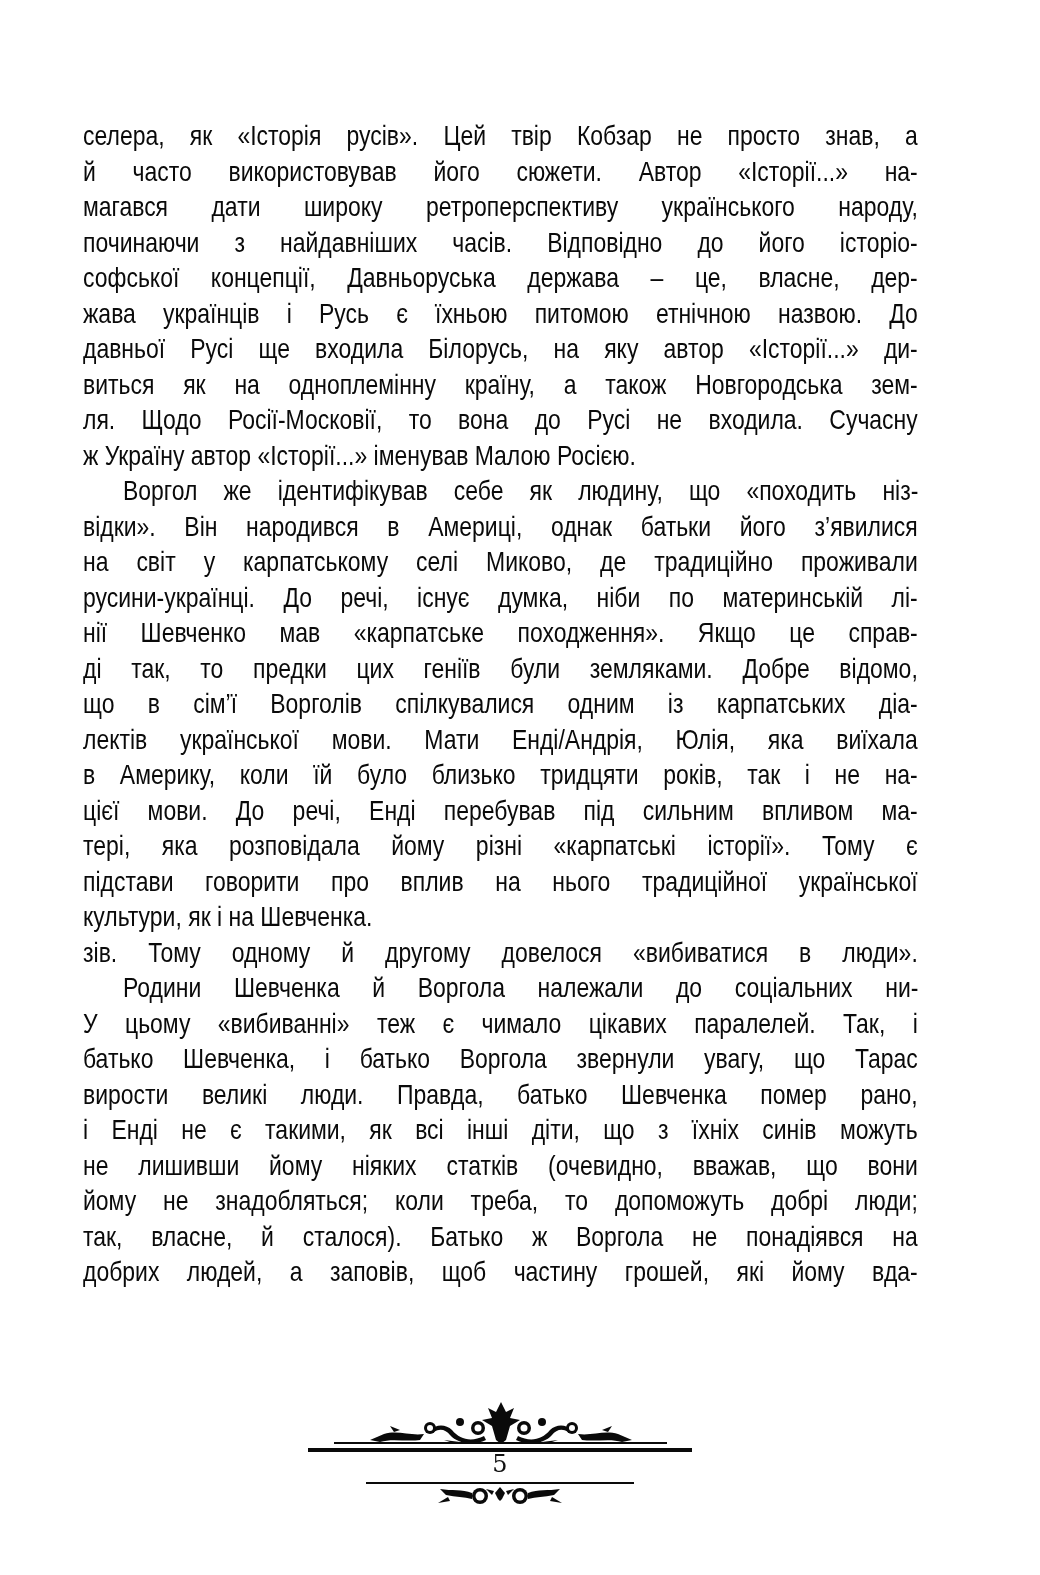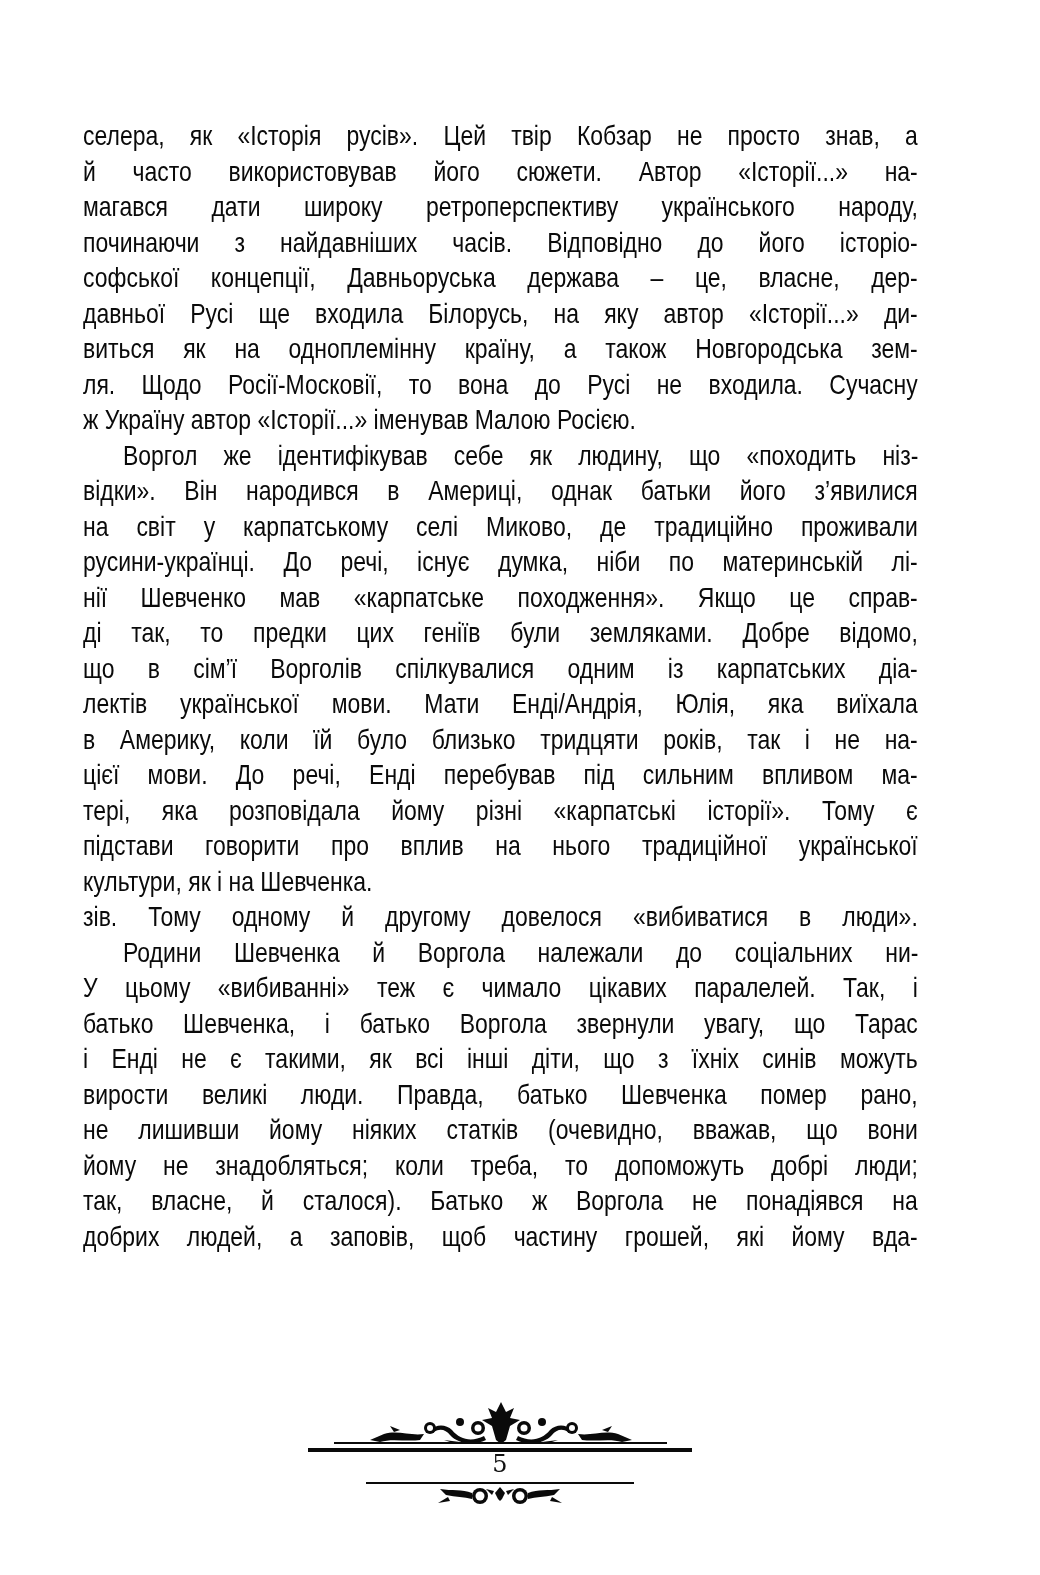--- a/index.html
+++ b/index.html
@@ -54,20 +54,23 @@
       <div class="line">
         <span class="line-inner">магався дати широку ретроперспективу українського народу,</span>
       </div>
       <div class="line">
         <span class="line-inner">починаючи з найдавніших часів. Відповідно до його історіо-</span>
       </div>
       <div class="line">
         <span class="line-inner">софської концепції, Давньоруська держава – це, власне, дер-</span>
       </div>
       <div class="line">
+        <span class="line-inner">жава українців і Русь є їхньою питомою етнічною назвою. До</span>
+      </div>
+      <div class="line">
         <span class="line-inner">давньої Русі ще входила Білорусь, на яку автор «Історії...» ди-</span>
       </div>
       <div class="line">
         <span class="line-inner">виться як на одноплемінну країну, а також Новгородська зем-</span>
       </div>
       <div class="line">
         <span class="line-inner">ля. Щодо Росії-Московії, то вона до Русі не входила. Сучасну</span>
       </div>
       <div class="line last">
         <span class="line-inner">ж Україну автор «Історії...» іменував Малою Росією.</span>
@@ -117,24 +120,24 @@
       <div class="line indent">
         <span class="line-inner">Родини Шевченка й Воргола належали до соціальних ни-</span>
       </div>
       <div class="line">
         <span class="line-inner">У цьому «вибиванні» теж є чимало цікавих паралелей. Так, і</span>
       </div>
       <div class="line">
         <span class="line-inner">батько Шевченка, і батько Воргола звернули увагу, що Тарас</span>
       </div>
       <div class="line">
+        <span class="line-inner">вирости великі люди. Правда, батько Шевченка помер рано,</span>
+      </div>
+      <div class="line">
         <span class="line-inner">і Енді не є такими, як всі інші діти, що з їхніх синів можуть</span>
-      </div>
-      <div class="line">
-        <span class="line-inner">вирости великі люди. Правда, батько Шевченка помер рано,</span>
       </div>
       <div class="line">
         <span class="line-inner">не лишивши йому ніяких статків (очевидно, вважав, що вони</span>
       </div>
       <div class="line">
         <span class="line-inner">йому не знадобляться; коли треба, то допоможуть добрі люди;</span>
       </div>
       <div class="line">
         <span class="line-inner">так, власне, й сталося). Батько ж Воргола не понадіявся на</span>
       </div>

